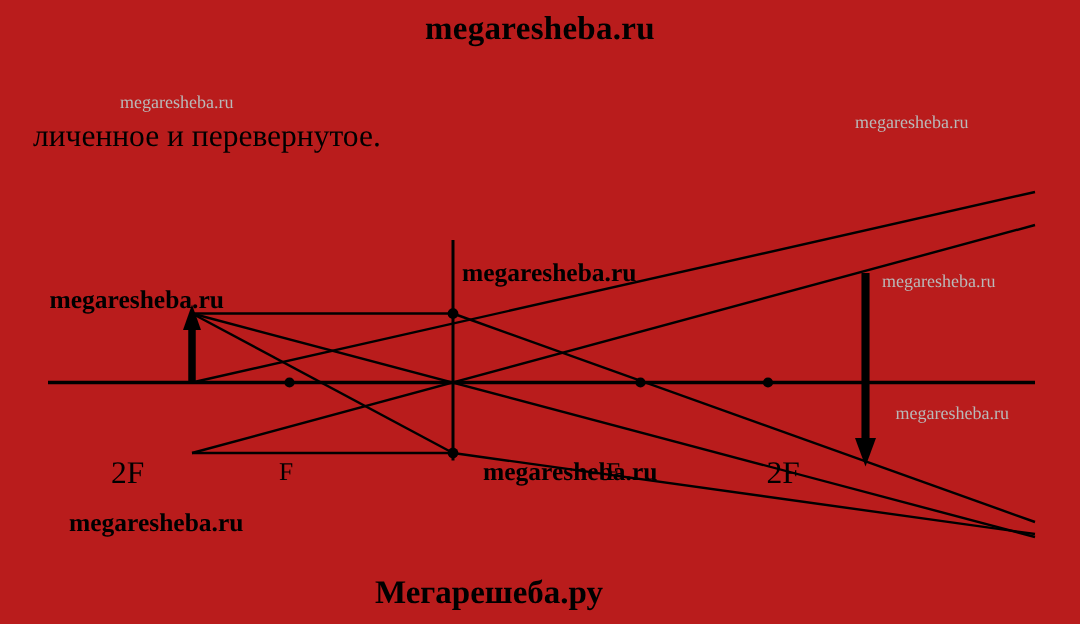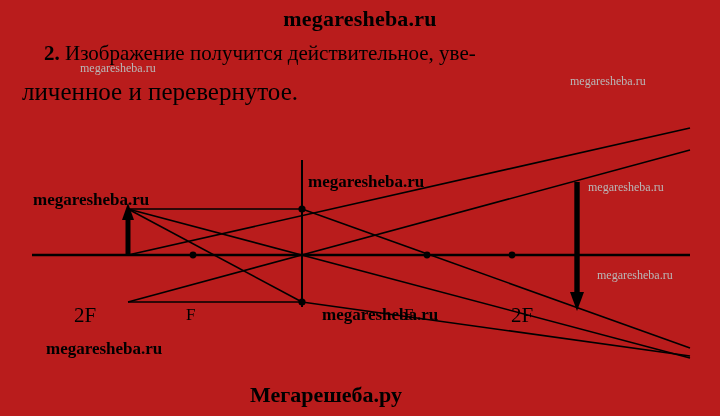--- a/index.html
+++ b/index.html
@@ -42,21 +42,21 @@
     color: #000000;
   }
   .answer-num {
     font-weight: bold;
     font-size: 21px;
   }
   .answer-line2 {
     top: 68px;
     left: 22px;
     font-family: "Liberation Serif", serif;
-    font-size: 25px;
+    font-size: 21px;
     color: #000000;
   }
 
   
   .wm-grey {
     font-family: "Liberation Serif", serif;
     font-size: 12px;
     color: #b9b9b9;
     white-space: nowrap;
   }
@@ -101,24 +101,20 @@
     color: #000000;
   }
 </style>
 </head>
 <body>
 
 <div id="page">
 
   <div class="abs top-watermark">megaresheba.ru</div>
 
-  <div class="abs answer-block">
-    <span class="answer-num">2.</span>
-    <span>Изображение получится действительное, уве-</span>
-  </div>
   <div class="abs answer-line2" style="left:22px; top:78px;">личенное и перевернутое.</div>
 
   <div class="abs wm-grey" style="left:80px; top:61px;">megaresheba.ru</div>
   <div class="abs wm-grey" style="left:570px; top:74px;">megaresheba.ru</div>
   <div class="abs wm-grey" style="left:588px; top:180px;">megaresheba.ru</div>
   <div class="abs wm-grey" style="left:597px; top:268px;">megaresheba.ru</div>
 
   <div class="abs wm-black" style="left:33px; top:190px;">megaresheba.ru</div>
   <div class="abs wm-black" style="left:308px; top:172px;">megaresheba.ru</div>
   <div class="abs wm-black" style="left:322px; top:305px;">megaresheba.ru</div>

